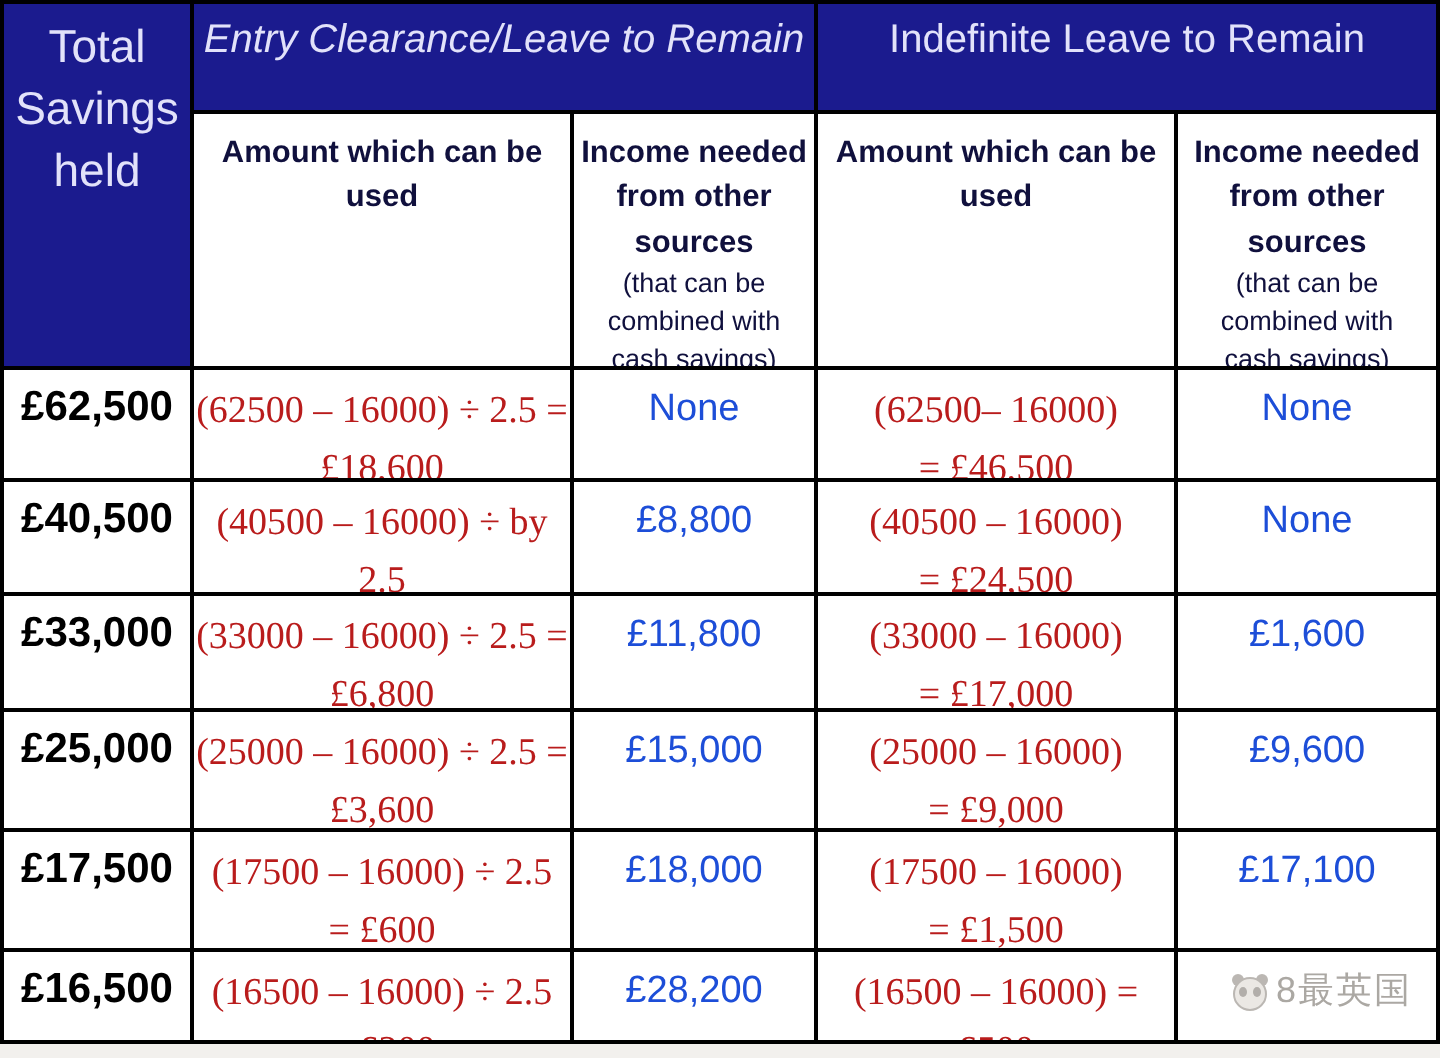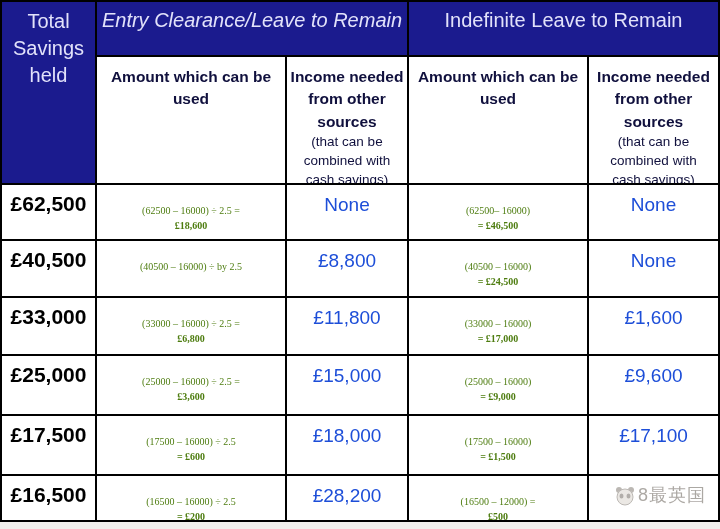--- a/index.html
+++ b/index.html
@@ -22,21 +22,21 @@
   }
   .cell{overflow:hidden;}
   .navy{
     background:#1b1b8e;
     color:#e2e2fa;
     display:flex;align-items:flex-start;justify-content:center;
     text-align:center;
   }
   .corner{
     grid-column:1;grid-row:1 / span 2;
-    font-size:20px;line-height:1.35;
+    font-size:23px;line-height:1.35;
     padding-top:6px;
   }
   .band{font-size:20px;padding-top:7px;}
   .band-ec{grid-column:2 / span 2;grid-row:1;font-style:italic;}
   .band-ilr{grid-column:4 / span 2;grid-row:1;}
   .sub{
     background:#ffffff;
     color:#10103d;
     text-align:center;
     padding-top:9px;
@@ -56,26 +56,26 @@
     text-align:center;
   }
   .savings{
     font-weight:bold;
     font-size:21px;
     color:#000;
     padding-top:7px;
   }
   .formula{
     font-family:"Liberation Serif", serif;
-    font-size:10px;
-    color:#4d7c0f;
-    padding-top:18px;
+    font-size:19px;
+    color:#b91c1c;
+    padding-top:7px;
     line-height:1.5;
   }
-  .formula .res{display:block;font-weight:bold;}
+  .formula .res{display:block;font-weight:normal;}
   .income{
     font-size:19px;
     color:#1d4ed8;
     padding-top:9px;
   }
   .watermark{
     position:absolute;
     right:14px;
     bottom:22px;
     display:flex;align-items:flex-end;gap:2px;
@@ -143,21 +143,21 @@
 
   <div class="cell white savings"><span>£17,500</span></div>
   <div class="cell white formula"><span>(17500 – 16000) ÷ 2.5</span><span class="res">= £600</span></div>
   <div class="cell white income"><span>£18,000</span></div>
   <div class="cell white formula"><span>(17500 – 16000)</span><span class="res">= £1,500</span></div>
   <div class="cell white income"><span>£17,100</span></div>
 
   <div class="cell white savings"><span>£16,500</span></div>
   <div class="cell white formula"><span>(16500 – 16000) ÷ 2.5</span><span class="res">= £200</span></div>
   <div class="cell white income"><span>£28,200</span></div>
-  <div class="cell white formula"><span>(16500 – 12000) =</span><span class="res">£500</span></div>
+  <div class="cell white formula"><span>(16500 – 16000) =</span><span class="res">£500</span></div>
   <div class="cell white income"></div>
 
 </div>
 
 <div class="watermark">
   <span>
     <svg width="22" height="22" viewBox="0 0 22 22">
       <circle cx="5" cy="5" r="3" fill="#b4b0ab"></circle>
       <circle cx="17" cy="5" r="3" fill="#b4b0ab"></circle>
       <circle cx="11" cy="12" r="8" fill="#e9e6e2" stroke="#b4b0ab" stroke-width="1"></circle>

